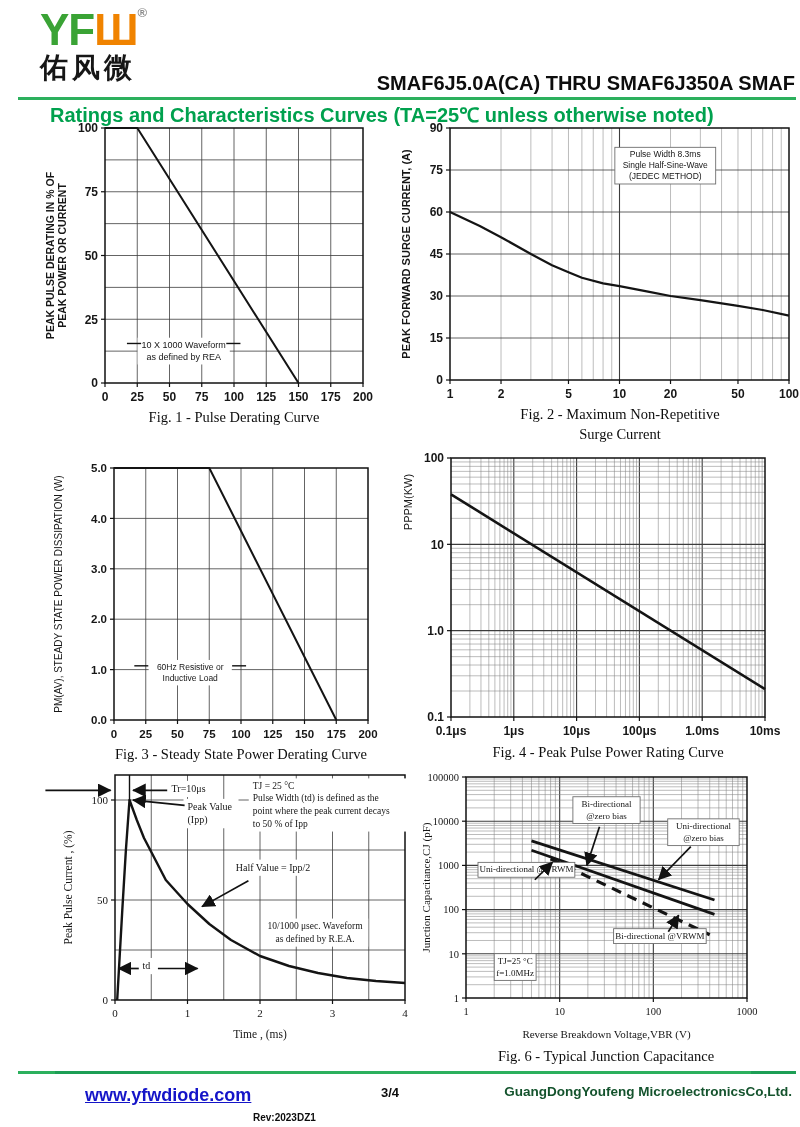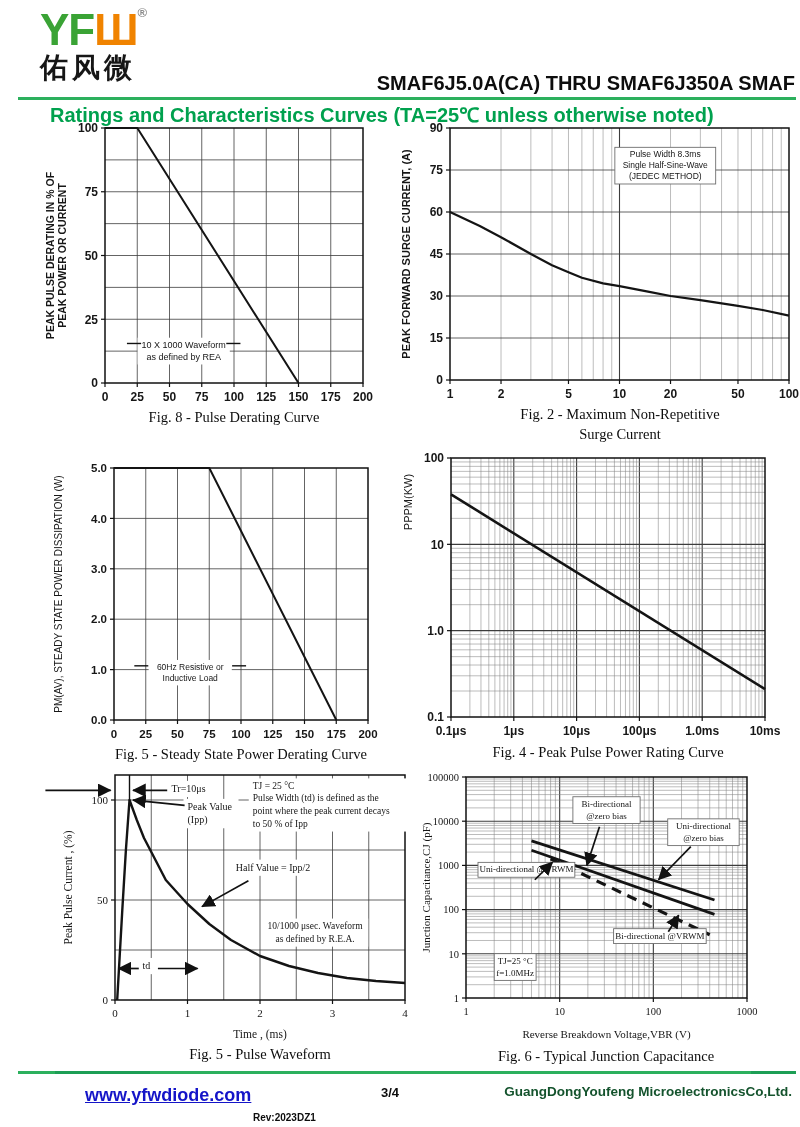--- a/index.html
+++ b/index.html
@@ -104,21 +104,21 @@
           <line x1="63" y1="8" x2="67" y2="8" stroke="#111" stroke-width="1.2"></line>
           <text x="60" y="12.32" text-anchor="end" class="sans b" style="font-size: 12px;">100</text>
           <text x="22" y="135.5" text-anchor="middle" transform="rotate(-90 22 135.5)" class="sans b" style="font-size: 10.5px;"><tspan x="22" dy="-6.0375">PEAK PULSE DERATING IN % OF</tspan><tspan x="22" dy="12.075">PEAK POWER OR CURRENT</tspan></text>
           <polyline points="67.0,8.0 99.3,8.0 260.5,263.0" fill="none" stroke="#141414" stroke-width="2" stroke-dasharray="none" stroke-linejoin="round"></polyline>
           <rect x="99.57" y="217.71" width="92.24000000000001" height="26.76" fill="#fff" stroke="none" stroke-width="0.9"></rect>
           <text x="145.69" y="227.81" text-anchor="middle" class="sans" style="font-size: 9px;"><tspan x="145.69" dy="0">10 X 1000 Waveform</tspan><tspan x="145.69" dy="11.88">as defined by REA</tspan></text>
           <line x1="88.93" y1="223.475" x2="103.12" y2="223.475" stroke="#111" stroke-width="1.4"></line>
           <line x1="188.26" y1="223.475" x2="202.45000000000002" y2="223.475" stroke="#111" stroke-width="1.4"></line>
         </svg>
         <div class="caption-wrap" style="transform: translateX(17px);">
-          <div class="caption">Fig. 8 - Pulse Derating Curve</div>
+          <div class="caption">Fig. 1 - Pulse Derating Curve</div>
         </div>
       </div>
       <div class="figure" style="left: 398px; top: 120px; width: 402px;">
         <svg width="402" height="282">
           <defs>
             <marker id="ah2" viewBox="0 0 8 8" refX="7.5" refY="4" markerWidth="8" markerHeight="8" orient="auto">
               <path d="M0,0 L8,4 L0,8 z" fill="#111"></path>
             </marker>
           </defs>
           <line x1="103.02458426504481" y1="8" x2="103.02458426504481" y2="260" stroke="#858585" stroke-width="0.55"></line>
@@ -232,21 +232,21 @@
           <line x1="72" y1="16" x2="76" y2="16" stroke="#111" stroke-width="1.2"></line>
           <text x="69" y="20.14" text-anchor="end" class="sans b" style="font-size: 11.5px;">5.0</text>
           <text x="24" y="142" text-anchor="middle" transform="rotate(-90 24 142)" class="sans" style="font-size: 10px;"><tspan x="24" dy="0">PM(AV), STEADY STATE POWER DISSIPATION (W)</tspan></text>
           <polyline points="76.0,16.0 171.3,16.0 298.3,268.0" fill="none" stroke="#141414" stroke-width="2" stroke-dasharray="none" stroke-linejoin="round"></polyline>
           <rect x="110.63" y="207.95000000000002" width="83.14" height="25.44" fill="#fff" stroke="none" stroke-width="0.9"></rect>
           <text x="152.2" y="217.60000000000002" text-anchor="middle" class="sans" style="font-size: 8.5px;"><tspan x="152.2" dy="0">60Hz Resistive or</tspan><tspan x="152.2" dy="11.22">Inductive Load</tspan></text>
           <line x1="96.32" y1="213.82000000000002" x2="110.28999999999999" y2="213.82000000000002" stroke="#111" stroke-width="1.4"></line>
           <line x1="194.11" y1="213.82000000000002" x2="208.08" y2="213.82000000000002" stroke="#111" stroke-width="1.4"></line>
         </svg>
         <div class="caption-wrap" style="transform: translateX(24px);">
-          <div class="caption">Fig. 5 - Steady State Power Derating Curve</div>
+          <div class="caption">Fig. 3 - Steady State Power Derating Curve</div>
         </div>
       </div>
       <div class="figure" style="left: 398px; top: 452px; width: 402px;">
         <svg width="402" height="288">
           <defs>
             <marker id="ah4" viewBox="0 0 8 8" refX="7.5" refY="4" markerWidth="8" markerHeight="8" orient="auto">
               <path d="M0,0 L8,4 L0,8 z" fill="#111"></path>
             </marker>
           </defs>
           <line x1="71.90468372769803" y1="6" x2="71.90468372769803" y2="265" stroke="#858585" stroke-width="0.55"></line>
@@ -398,23 +398,20 @@
           <rect x="188.75" y="93.625" width="92.6" height="16.200000000000003" fill="#fff" stroke="none" stroke-width="0.9"></rect>
           <text x="235.05" y="104.625" text-anchor="middle" class="serif" style="font-size: 10px;"><tspan x="235.05" dy="0">Half Value = Ipp/2</tspan></text>
           <line x1="210.4" y1="114.75" x2="164" y2="140.625" stroke="#111" stroke-width="1.7" marker-end="url(#ah5)"></line>
           <rect x="223.985" y="152.575" width="106.22999999999999" height="28.080000000000002" fill="#fff" stroke="none" stroke-width="0.9"></rect>
           <text x="277.1" y="163.125" text-anchor="middle" class="serif" style="font-size: 9.5px;"><tspan x="277.1" dy="0">10/1000 μsec. Waveform</tspan><tspan x="277.1" dy="12.540000000000001">as defined by R.E.A.</tspan></text>
           <rect x="99.61999999999999" y="191.95" width="17.4" height="16.200000000000003" fill="#fff" stroke="none" stroke-width="0.9"></rect>
           <text x="108.32" y="202.95" text-anchor="middle" class="serif" style="font-size: 10px;"><tspan x="108.32" dy="0">td</tspan></text>
           <line x1="100.78" y1="202.5" x2="80.48" y2="202.5" stroke="#111" stroke-width="1.7" marker-end="url(#ah5)"></line>
           <line x1="119.91999999999999" y1="202.5" x2="159.64999999999998" y2="202.5" stroke="#111" stroke-width="1.7" marker-end="url(#ah5)"></line>
         </svg>
-        <div class="caption-wrap" style="transform: translateX(31px);">
-          <div class="caption">Fig. 5 - Pulse Waveform</div>
-        </div>
       </div>
       <div class="figure" style="left: 420px; top: 766px; width: 380px;">
         <svg width="380" height="278">
           <defs>
             <marker id="ah6" viewBox="0 0 8 8" refX="7.5" refY="4" markerWidth="8" markerHeight="8" orient="auto">
               <path d="M0,0 L8,4 L0,8 z" fill="#111"></path>
             </marker>
           </defs>
           <line x1="74.19647626052624" y1="11" x2="74.19647626052624" y2="232" stroke="#858585" stroke-width="0.55"></line>
           <line x1="90.69035752540839" y1="11" x2="90.69035752540839" y2="232" stroke="#858585" stroke-width="0.55"></line>

